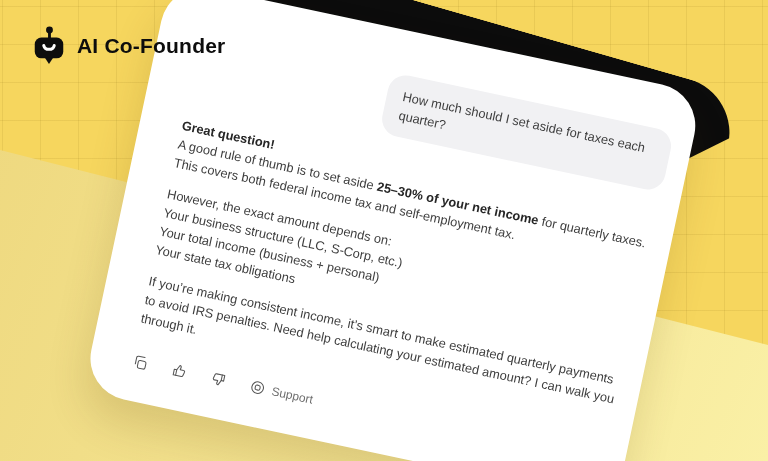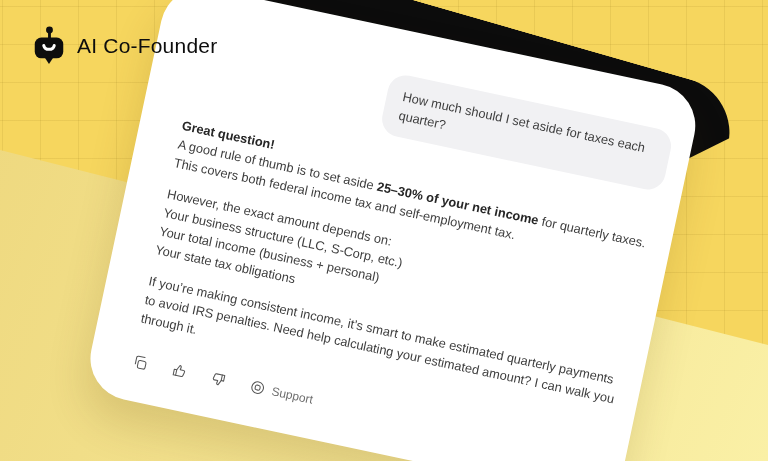--- a/index.html
+++ b/index.html
@@ -42,21 +42,21 @@
   .block{display:block;}
 
   .actions{display:flex;align-items:center;gap:23px;margin-top:26px;}
   .act-btn{display:flex;align-items:center;gap:6px;background:none;border:none;padding:0;cursor:pointer;color:#575757;}
   .act-btn svg{width:17px;height:17px;stroke:#575757;stroke-width:1.5;fill:none;stroke-linejoin:round;stroke-linecap:round;}
   .support-label{font-size:12px;color:#6E6E6E;}
 
   
   .logo{position:absolute;left:30px;top:26px;display:flex;align-items:center;gap:9px;z-index:10;cursor:pointer;}
   .logo svg{width:38px;height:40px;}
-  .logo-text{font-size:21px;font-weight:400;color:#0D0D0D;letter-spacing:0.2px;}
+  .logo-text{font-size:21px;font-weight:700;color:#0D0D0D;letter-spacing:0.2px;}
 </style>
 </head>
 <body>
 
 <div class="stage">
 
   <div class="bg-grid"></div>
   <div class="bg-light"></div>
   <div class="frame-black"></div>
 

